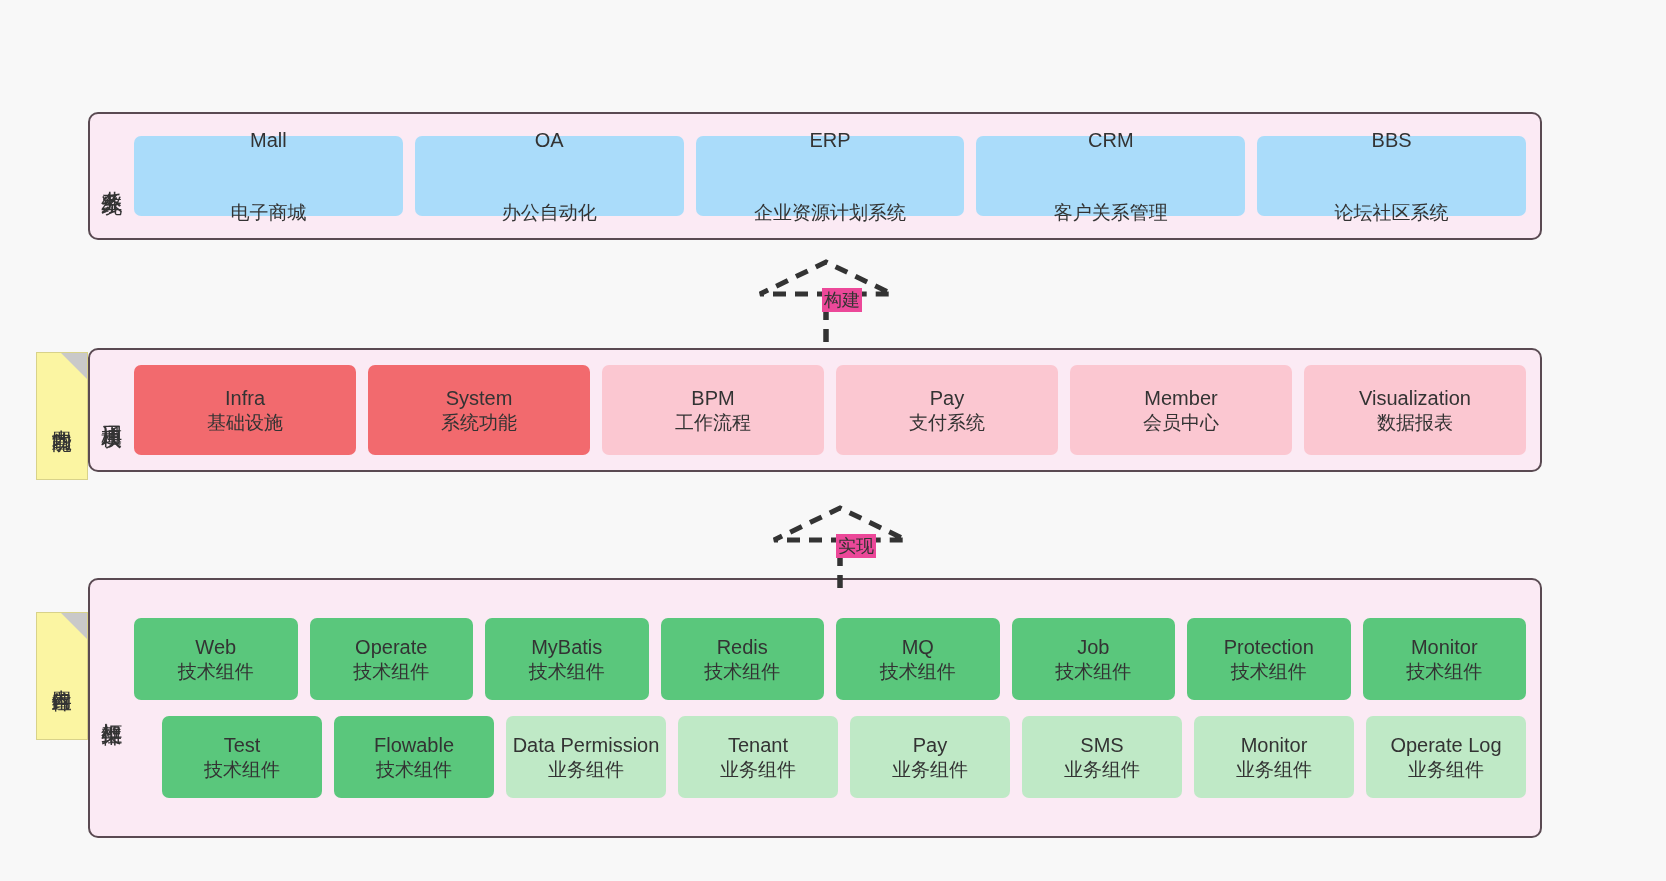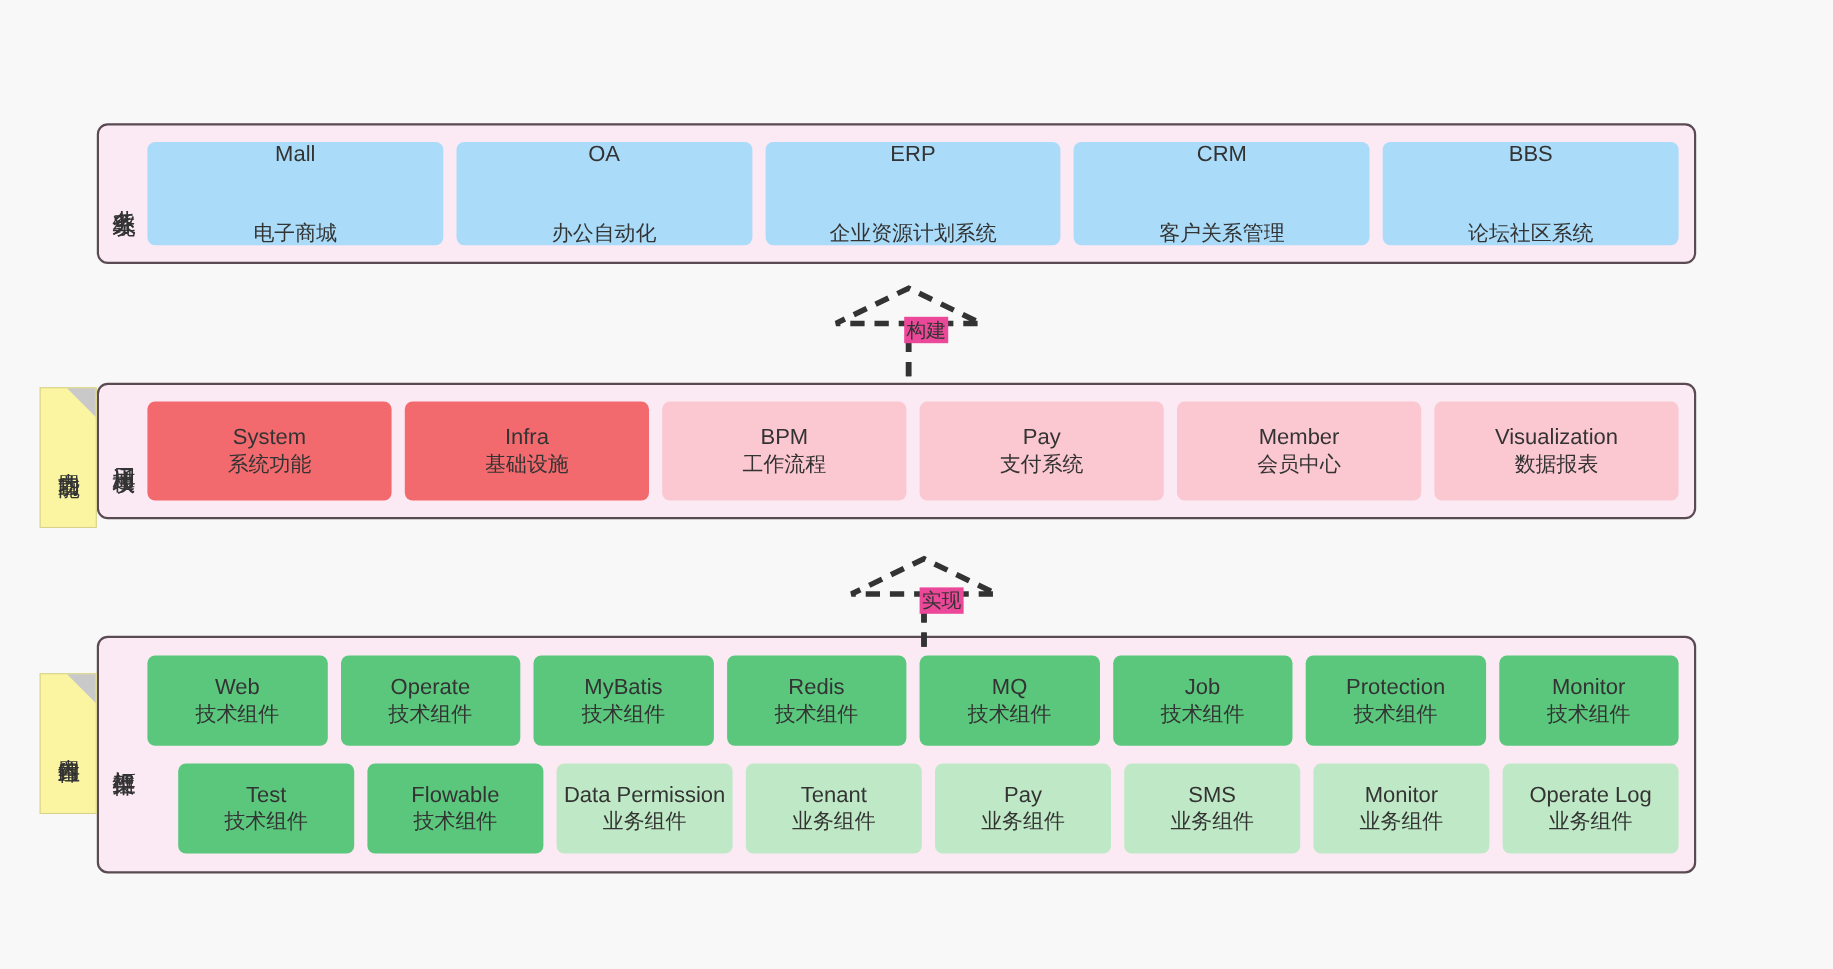--- a/index.html
+++ b/index.html
@@ -68,21 +68,21 @@
     flex-direction: column;
     align-items: center;
     justify-content: center;
     text-align: center;
     color: #333333;
     padding: 6px 4px;
   }
   .card .t1 { font-size: 20px; line-height: 1.24; }
   .card .t2 { font-size: 19px; line-height: 1.24; }
 
-  .biz   { background: #aadcfa; height: 94px; gap: 48px; }
+  .biz   { background: #aadcfa; height: 80px; gap: 48px; }
   .mod   { background: #f26a6e; height: 90px; }
   .mod.soft { background: #fbc7d1; }
   .comp  { background: #5ac77c; height: 82px; }
   .comp.soft { background: #bfe9c6; }
 
   
   .tag {
     position: absolute;
     box-sizing: border-box;
     background: #fbf5a2;
@@ -163,26 +163,26 @@
   <div class="tag" id="tag-builtin-function" style="left:36px; top:352px; width:52px; height:128px;">
     <span class="fold"></span>
     <span>内置功能</span>
   </div>
 
   <div class="layer" id="layer-modules" style="left:88px; top:348px; width:1454px; height:124px;">
     <div class="layer-title">通用模块</div>
     <div class="layer-body">
       <div class="row">
         <div class="card mod">
+          <div class="t1">Infra</div>
+          <div class="t2">基础设施</div>
+        </div>
+        <div class="card mod">
           <div class="t1">System</div>
           <div class="t2">系统功能</div>
-        </div>
-        <div class="card mod">
-          <div class="t1">Infra</div>
-          <div class="t2">基础设施</div>
         </div>
         <div class="card mod soft">
           <div class="t1">BPM</div>
           <div class="t2">工作流程</div>
         </div>
         <div class="card mod soft">
           <div class="t1">Pay</div>
           <div class="t2">支付系统</div>
         </div>
         <div class="card mod soft">
@@ -203,21 +203,21 @@
       <path d="M 78 84 L 78 36" fill="none" stroke="#333333" stroke-width="5" stroke-dasharray="13 9"></path>
     </svg>
     <div class="lbl" style="left:74px; top:30px;">实现</div>
   </div>
 
   <div class="tag" id="tag-builtin-component" style="left:36px; top:612px; width:52px; height:128px;">
     <span class="fold"></span>
     <span>内置组件</span>
   </div>
 
-  <div class="layer" id="layer-components" style="left:88px; top:578px; width:1454px; height:216px;">
+  <div class="layer" id="layer-components" style="left:88px; top:578px; width:1454px; height:260px;">
     <div class="layer-title">框架组件</div>
     <div class="layer-body">
 
       <div class="row">
         <div class="card comp">
           <div class="t1">Web</div>
           <div class="t2">技术组件</div>
         </div>
         <div class="card comp">
           <div class="t1">Operate</div>

